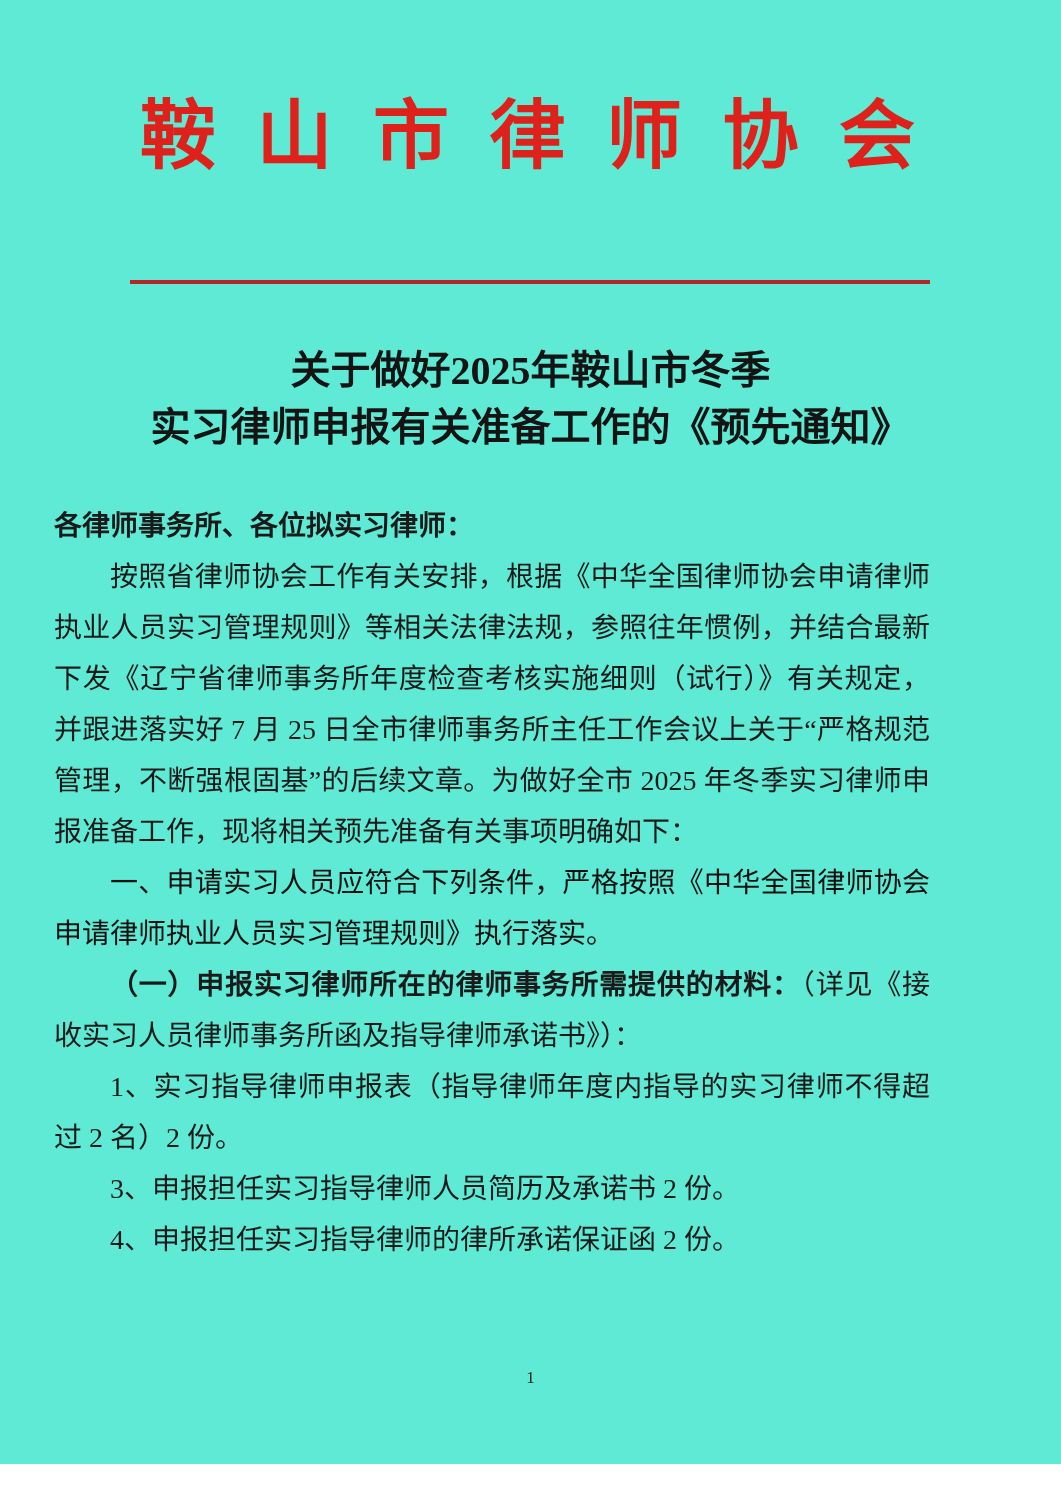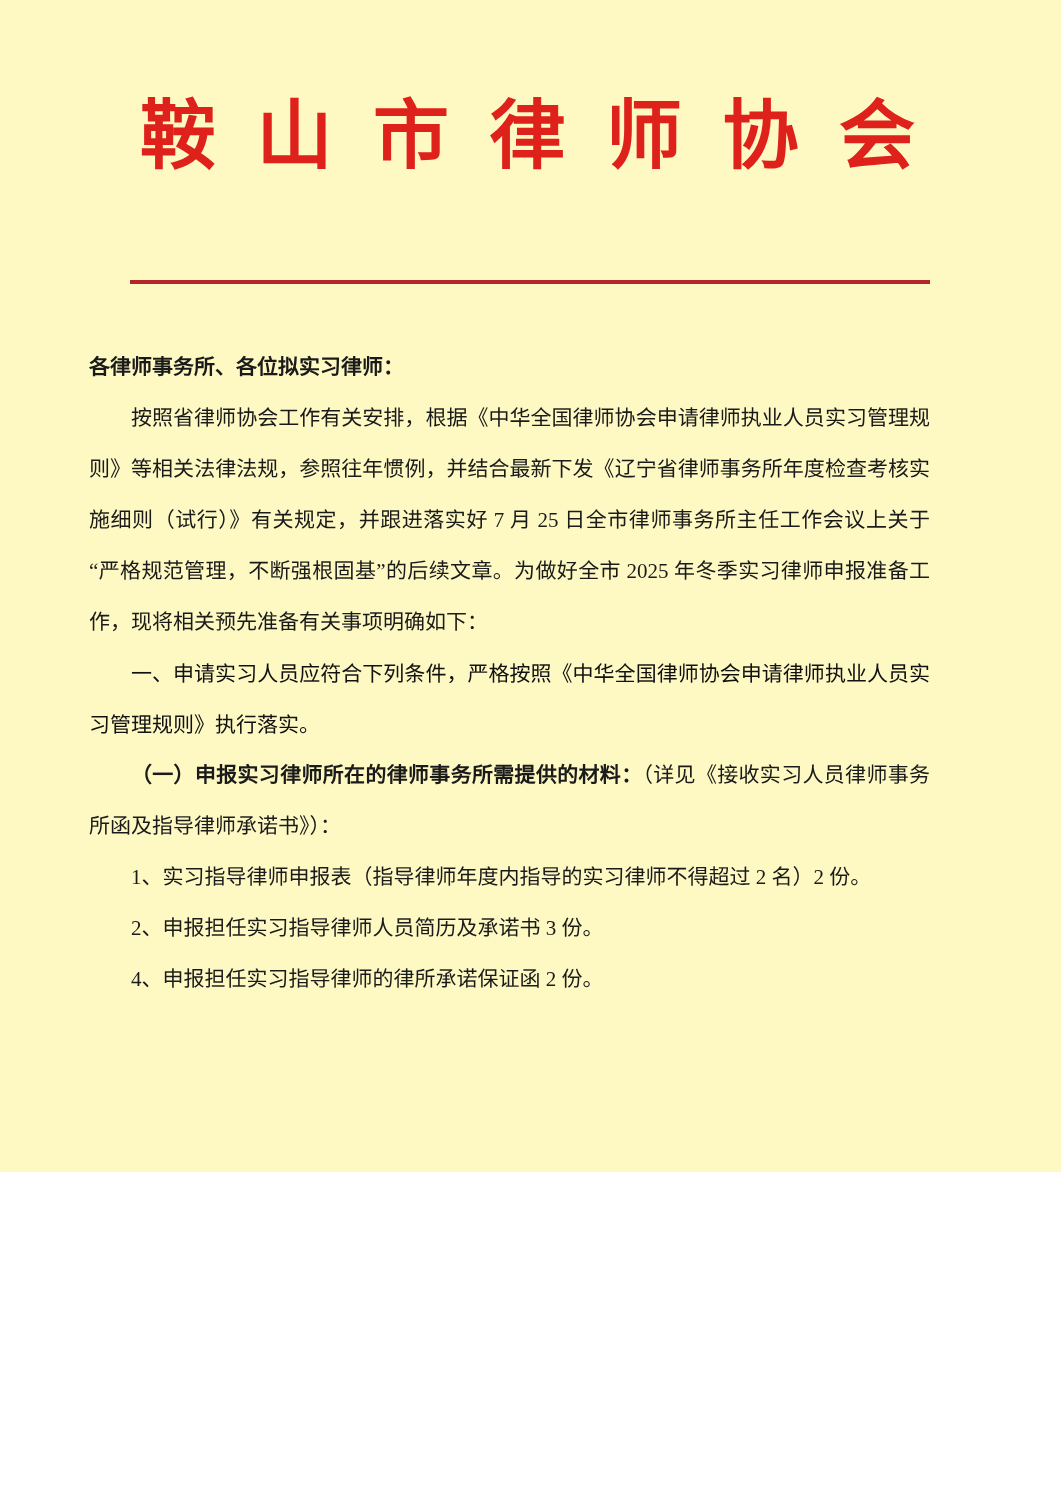--- a/index.html
+++ b/index.html
@@ -3,23 +3,23 @@
 <meta charset="utf-8">
 <style>
   html, body {
     margin: 0;
     padding: 0;
     background: #ffffff;
   }
   .page {
     position: relative;
     width: 1061px;
-    height: 1172px;
+    height: 1464px;
     margin: 0 auto;
-    background: #fef9c3;
+    background: #5eead4;
     overflow: hidden;
   }
   
   .letterhead {
     margin: 96px 145px 0 140px;
     color: #df211c;
     font-family: "Liberation Sans", "DejaVu Sans", sans-serif;
     font-weight: 700;
     font-size: 76px;
     line-height: 1.05;
@@ -39,24 +39,24 @@
     margin-top: 58px;
     text-align: center;
     color: #141414;
     font-family: "Liberation Serif", "DejaVu Serif", serif;
     font-weight: 700;
     font-size: 40px;
     line-height: 57px;
   }
   
   .body-text {
-    margin: 44px 131px 0 89px;
+    margin: 44px 131px 0 54px;
     color: #1a1a1a;
     font-family: "Liberation Serif", "DejaVu Serif", serif;
-    font-size: 21px;
+    font-size: 28px;
     line-height: 51px;
     text-align: justify;
   }
   .body-text p {
     margin: 0;
     padding: 0;
   }
   .indent {
     text-indent: 2em;
   }
@@ -86,34 +86,36 @@
 </head>
 <body>
 
 <div class="page">
 
   <div class="letterhead">鞍山市律师协会</div>
 
   <div class="rule"></div>
 
   <div class="doc-title">
+    <div>关于做好2025年鞍山市冬季</div>
+    <div>实习律师申报有关准备工作的《预先通知》</div>
   </div>
 
   <div class="body-text">
     <p class="salutation">各律师事务所、各位拟实习律师：</p>
 
     <p class="indent">按照省律师协会工作有关安排，根据《中华全国律师协会申请律师执业人员实习管理规则》等相关法律法规，参照往年惯例，并结合最新下发《辽宁省律师事务所年度检查考核实施细则（试行）》有关规定，并跟进落实好 7 月 25 日全市律师事务所主任工作会议上关于“严格规范管理，不断强根固基”的后续文章。为做好全市 2025 年冬季实习律师申报准备工作，现将相关预先准备有关事项明确如下：</p>
 
     <p class="indent hei">一、申请实习人员应符合下列条件，严格按照《中华全国律师协会申请律师执业人员实习管理规则》执行落实。</p>
 
 
     <p class="indent"><span class="bold">（一）申报实习律师所在的律师事务所需提供的材料：</span><span>（详见《接收实习人员律师事务所函及指导律师承诺书》）：</span></p>
 
     <p class="indent">1、实习指导律师申报表（指导律师年度内指导的实习律师不得超过 2 名）2 份。</p>
 
-    <p class="indent">2、申报担任实习指导律师人员简历及承诺书 3 份。</p>
+    <p class="indent">3、申报担任实习指导律师人员简历及承诺书 2 份。</p>
 
     <p class="indent">4、申报担任实习指导律师的律所承诺保证函 2 份。</p>
   </div>
 
   <div class="page-number">1</div>
 
 </div>
 
 </body></html>

